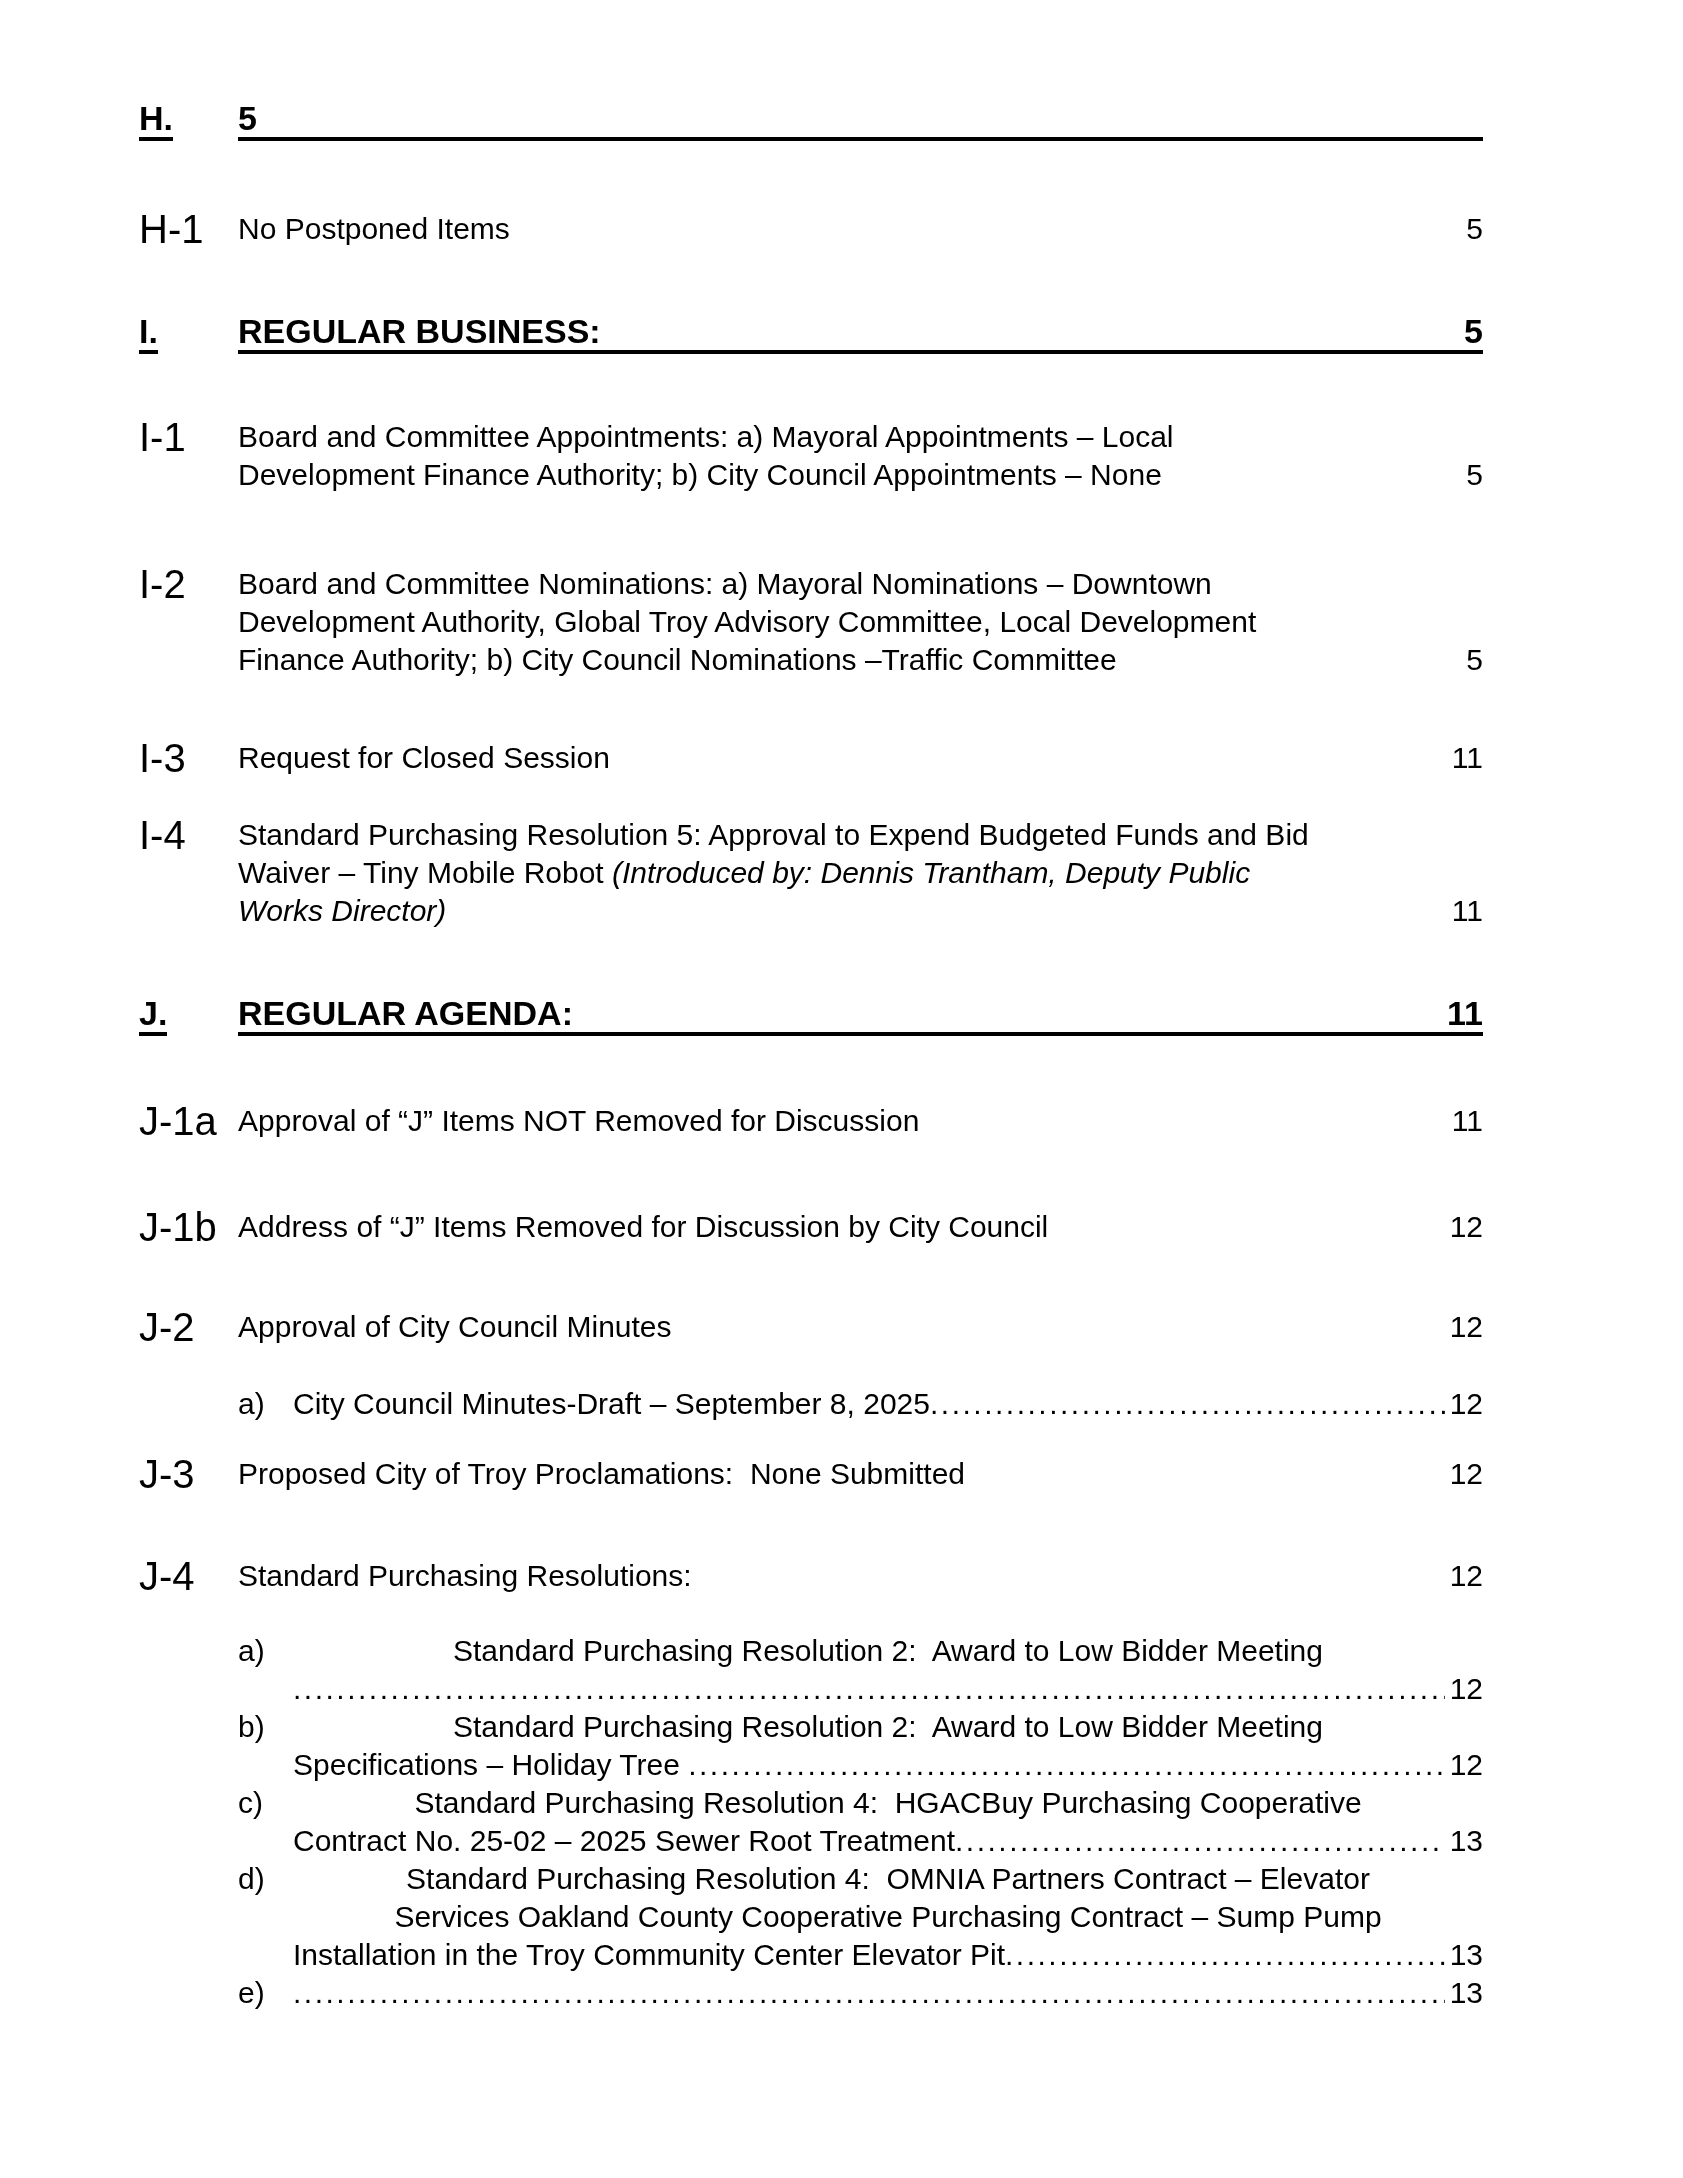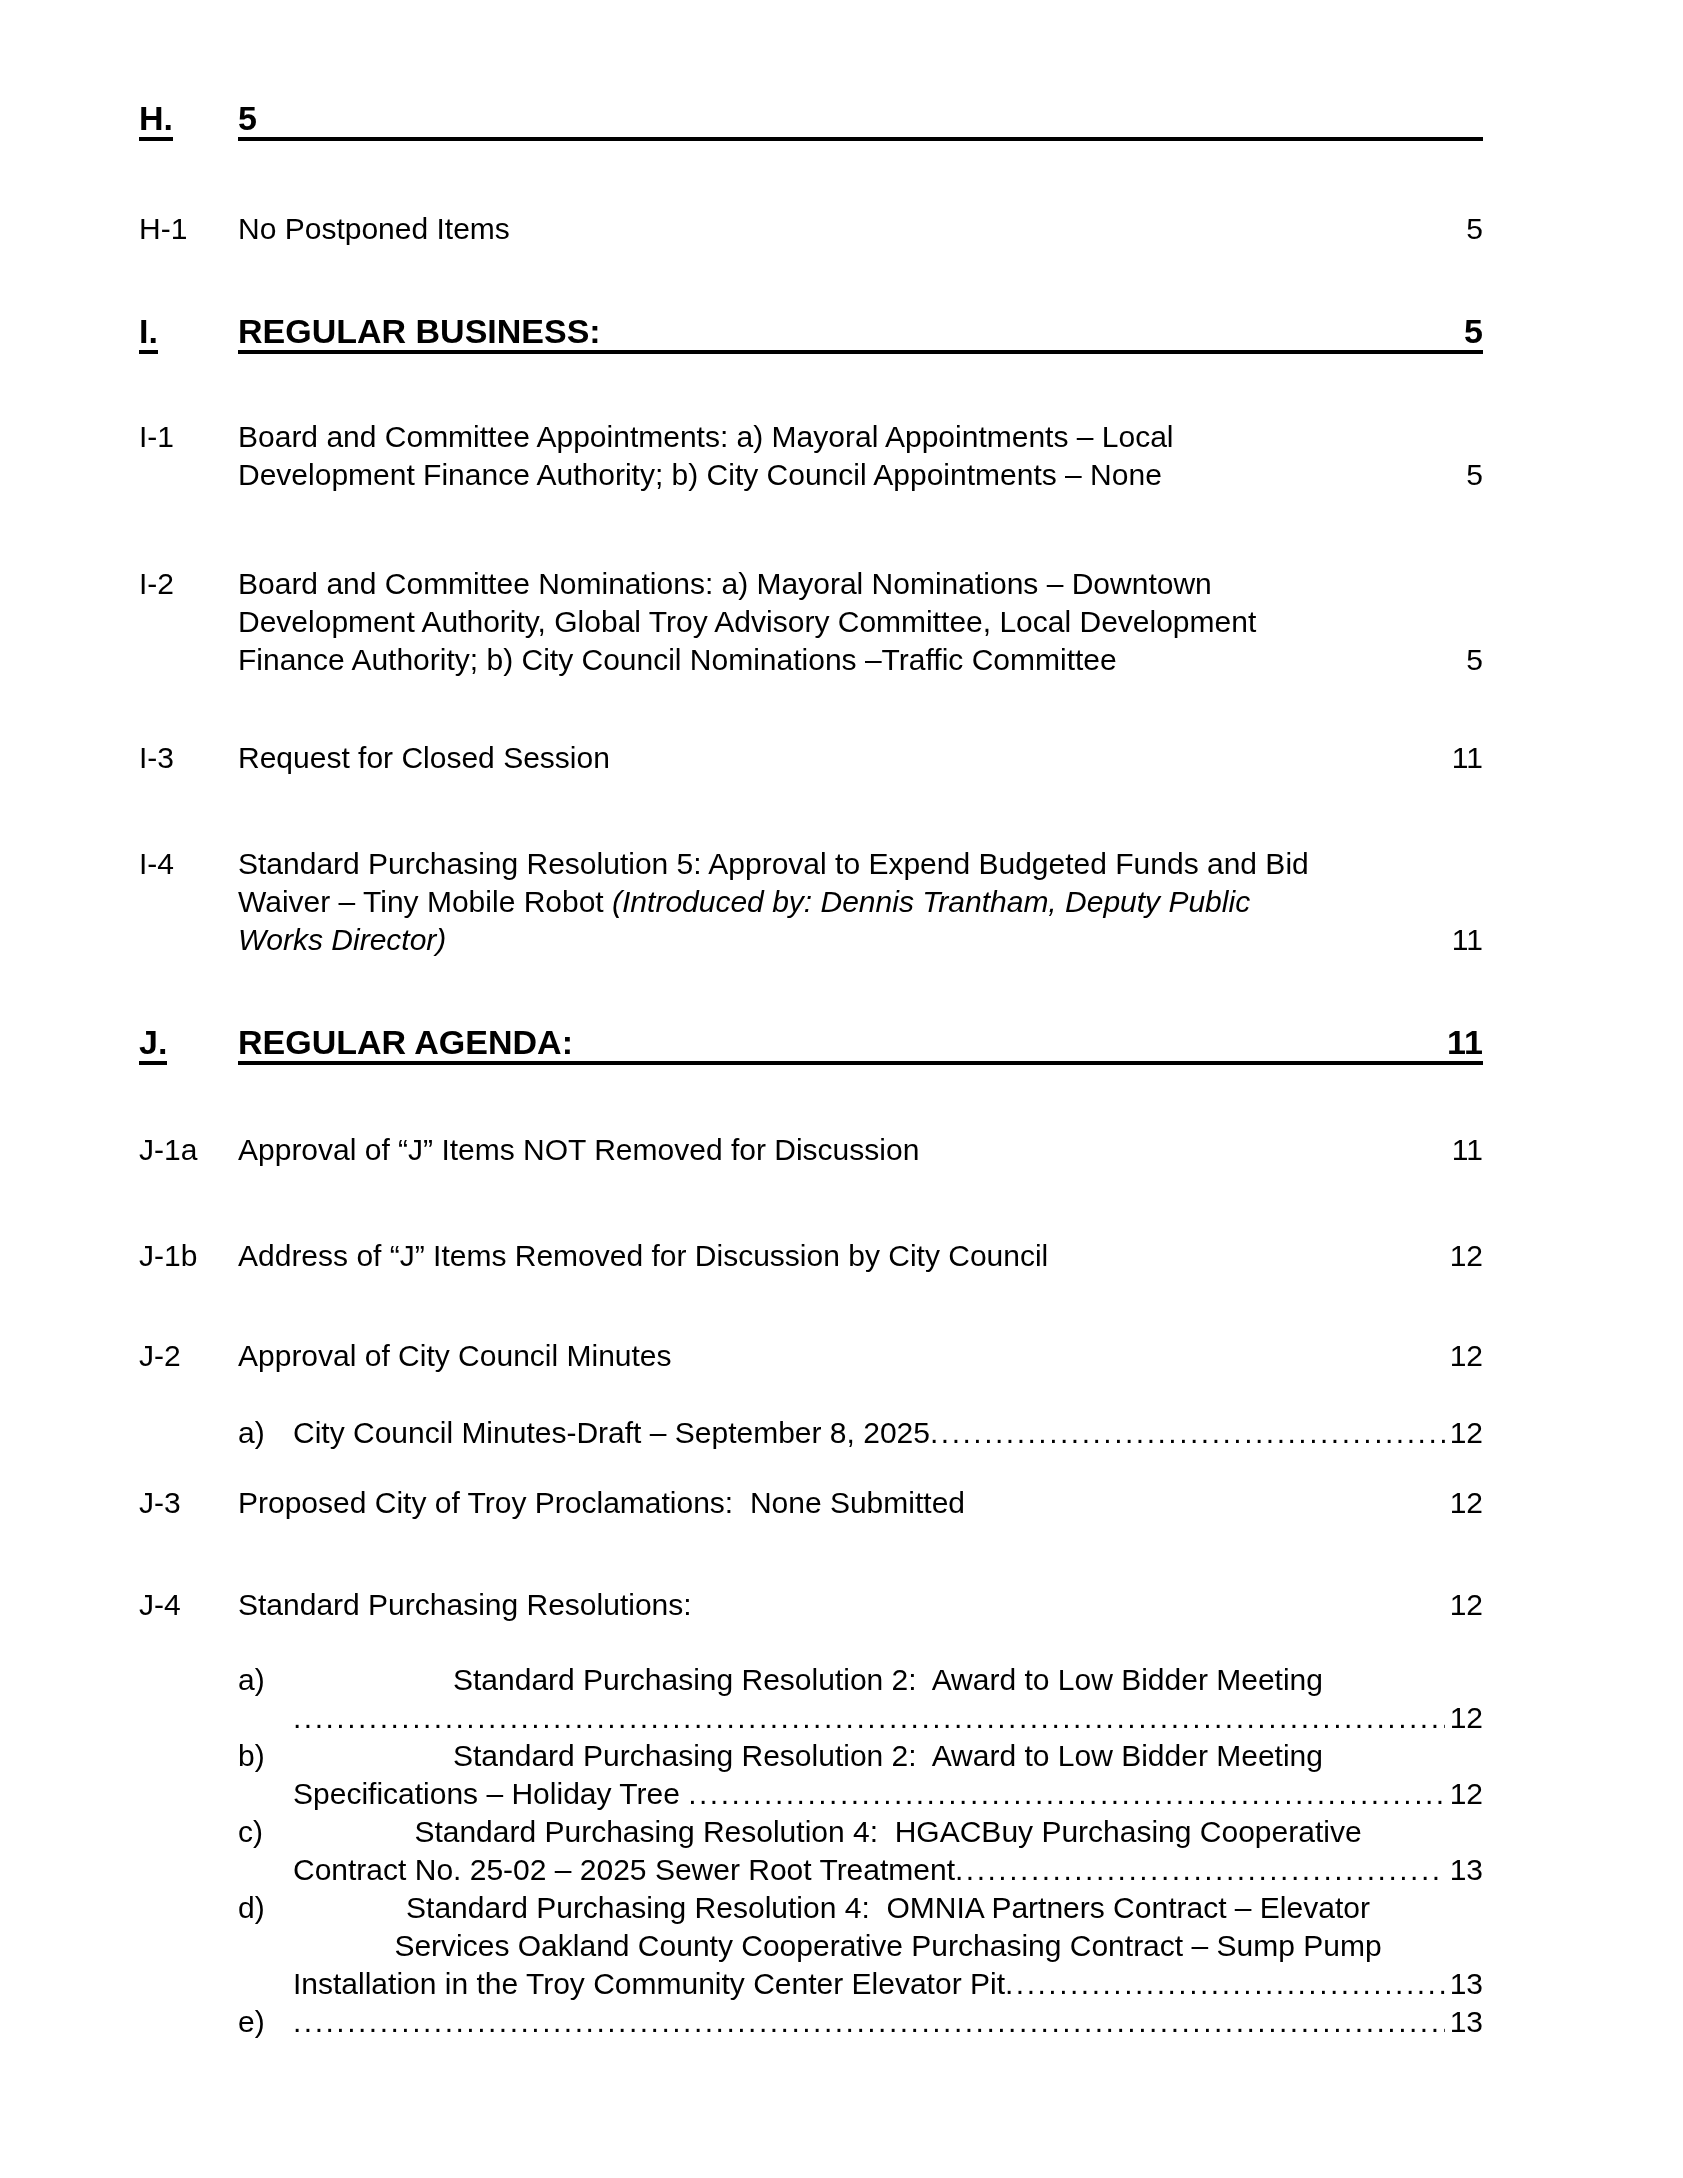--- a/index.html
+++ b/index.html
@@ -4,21 +4,21 @@
 <style>
   html,body { margin:0; padding:0; }
   body {
     width:1683px; height:2178px; background:#ffffff; color:#000;
     font-family:"Liberation Sans","DejaVu Sans",sans-serif;
     overflow:hidden;
   }
   .page { padding:99px 200px 0 139px; box-sizing:border-box; width:1683px; }
   .row { display:flex; align-items:flex-start; }
   .item { position:relative; }
-  .col-label { flex:0 0 99px; width:99px; font-size:30px; line-height:38px; }
+  .col-label { flex:0 0 99px; width:99px; font-size:40px; line-height:38px; }
   .item-text { flex:1 1 auto; min-width:0; font-size:30px; line-height:38px; white-space:pre-wrap; }
   .col-page { position:absolute; right:0; bottom:0; font-size:30px; line-height:38px; text-align:right; }
   .heading { font-weight:bold; }
   .head-letter-col { flex:0 0 99px; width:99px; }
   .head-letter { display:inline-block; border-bottom:4px solid #000; font-size:34px; line-height:38px; }
   .head-main { flex:1 1 auto; display:flex; border-bottom:4px solid #000; }
   .head-title { flex:1 1 auto; font-size:34px; line-height:38px; }
   .head-page { font-size:34px; line-height:38px; }
   .sub { margin-left:99px; }
   .col-marker { flex:0 0 55px; width:55px; font-size:30px; line-height:38px; }
@@ -64,21 +64,21 @@
   </div>
 
   <div class="row item" style="margin-bottom:60px">
     <div class="col-label">I-2</div>
     <div class="item-text">Board and Committee Nominations: a) Mayoral Nominations – Downtown
 Development Authority, Global Troy Advisory Committee, Local Development
 Finance Authority; b) City Council Nominations –Traffic Committee</div>
     <div class="col-page">5</div>
   </div>
 
-  <div class="row item" style="margin-bottom:68px">
+  <div class="row item" style="margin-bottom:39px">
     <div class="col-label">I-3</div>
     <div class="item-text">Request for Closed Session</div>
     <div class="col-page">11</div>
   </div>
 
   <div class="row item" style="margin-bottom:64px">
     <div class="col-label">I-4</div>
     <div class="item-text"><span>Standard Purchasing Resolution 5: Approval to Expend Budgeted Funds and Bid
 Waiver – Tiny Mobile Robot </span><span class="it">(Introduced by: Dennis Trantham, Deputy Public
 Works Director)</span></div>

